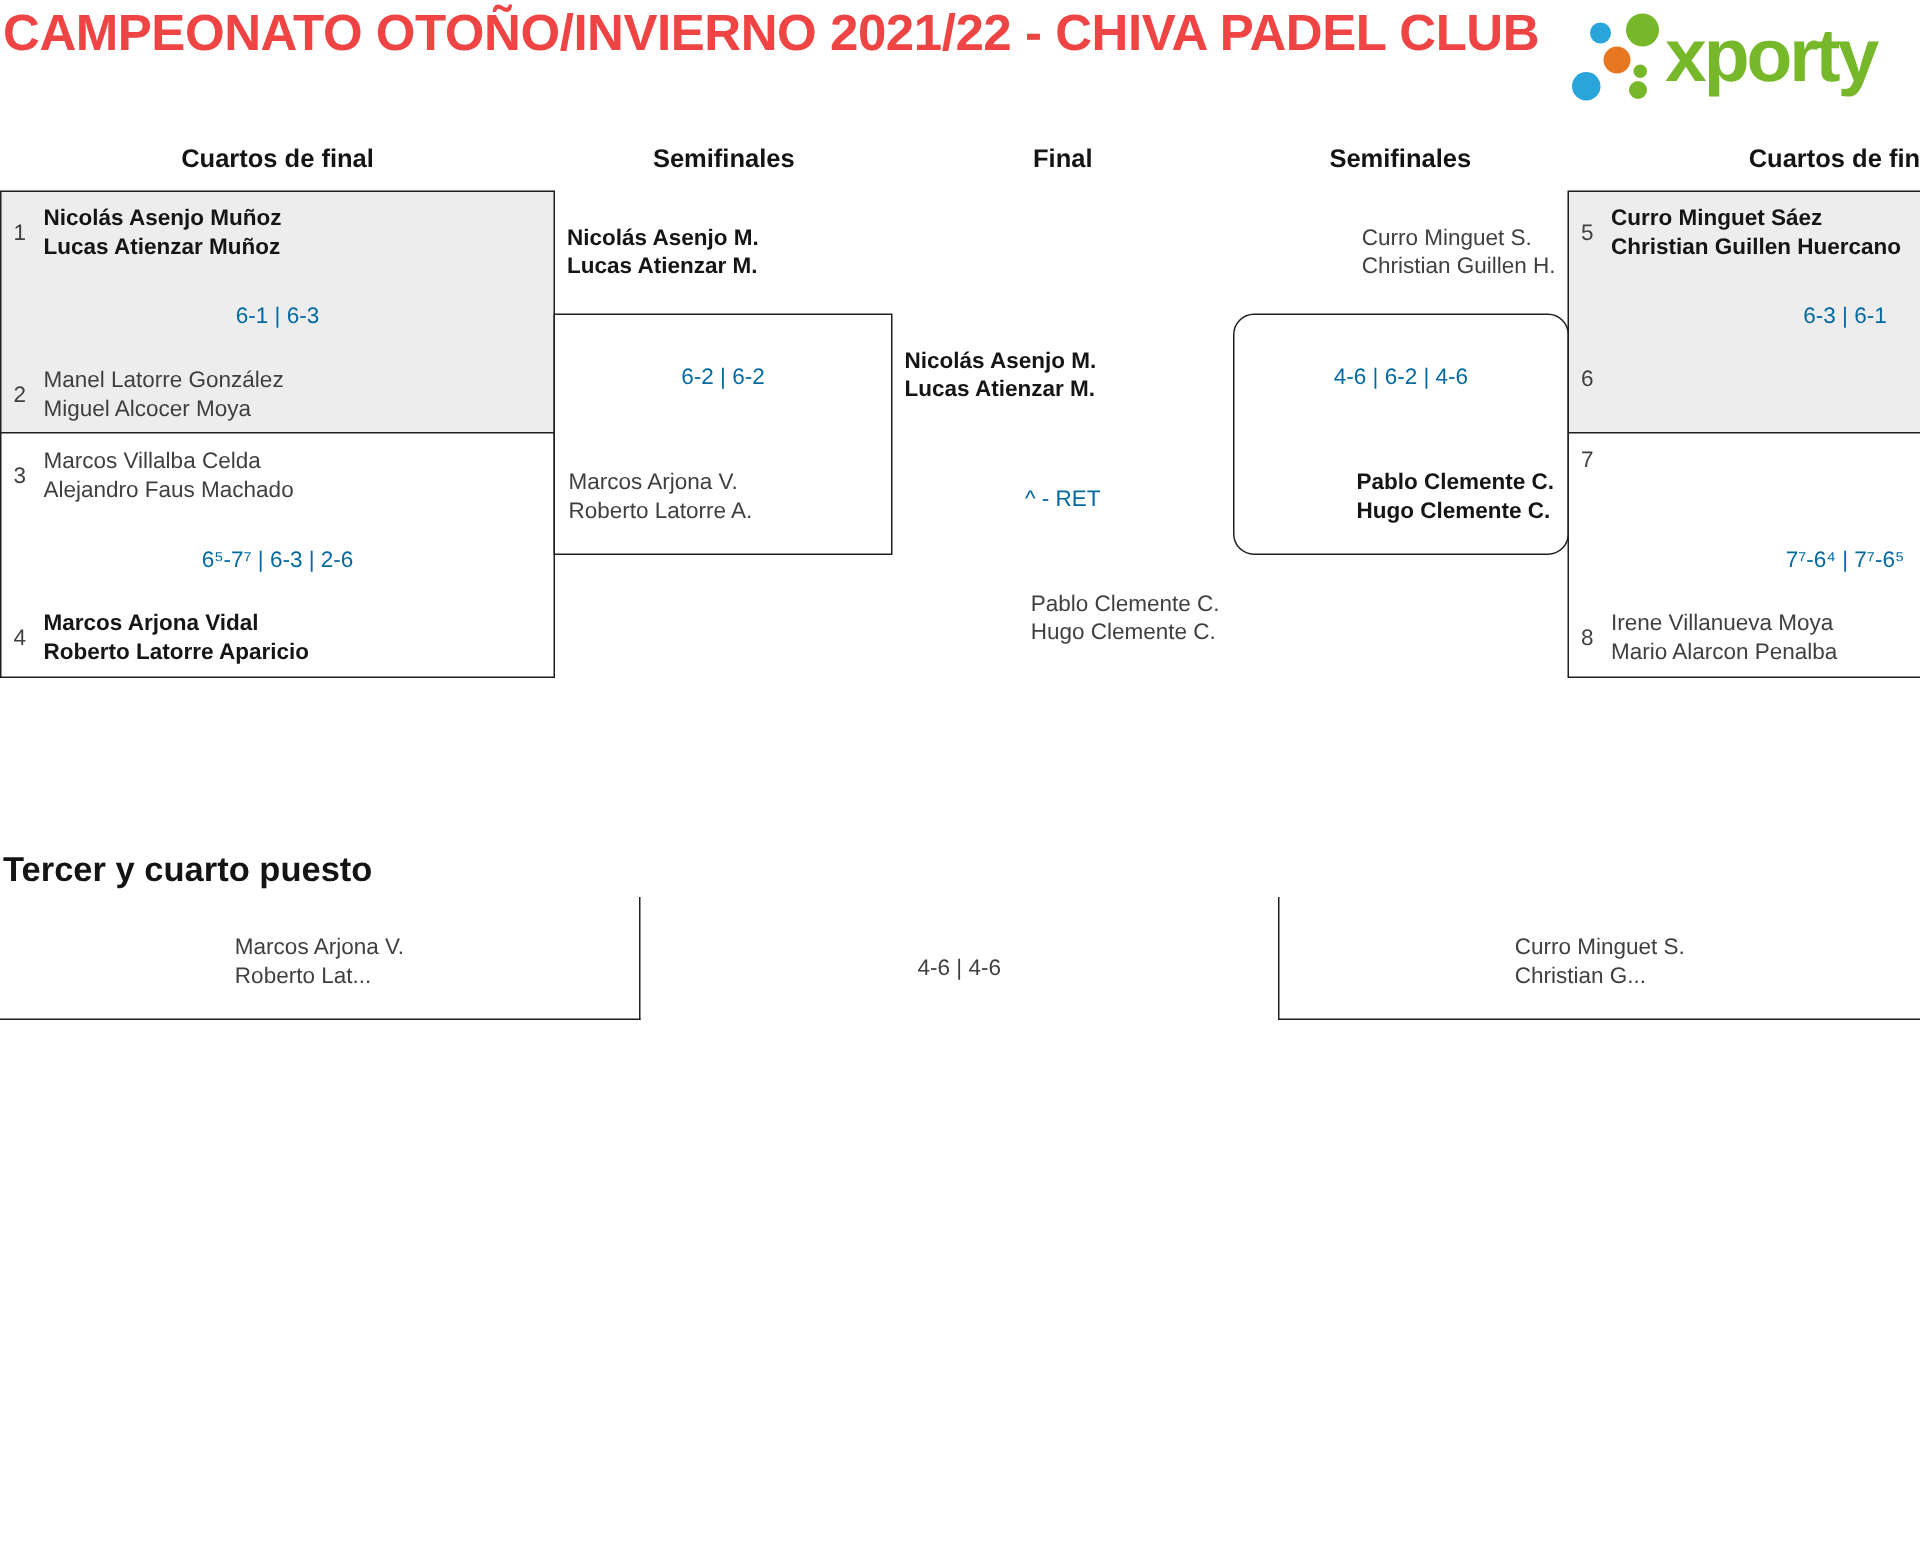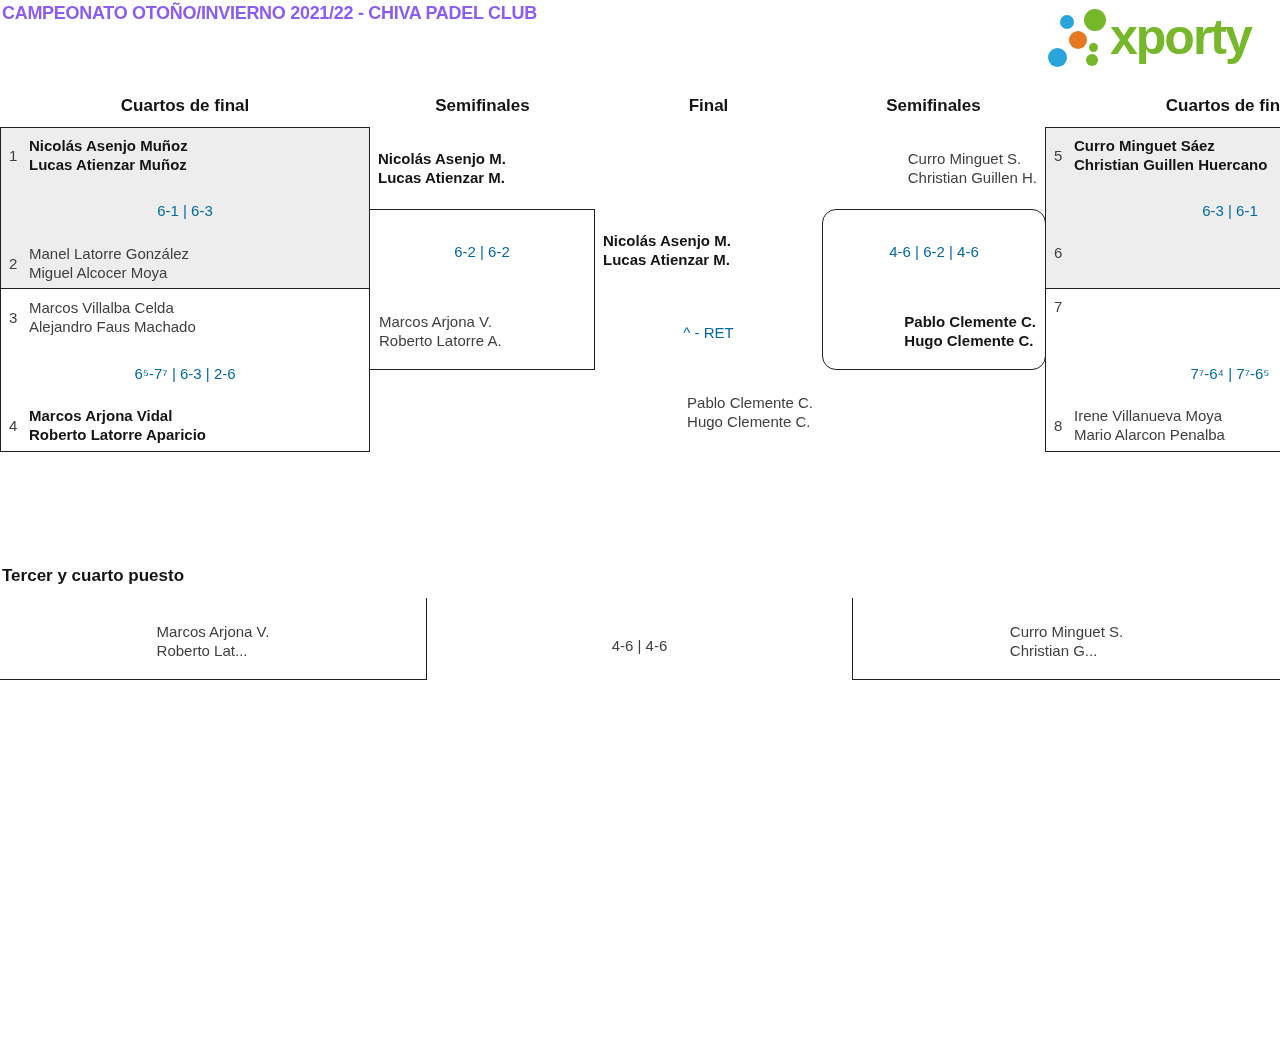--- a/index.html
+++ b/index.html
@@ -1,40 +1,40 @@
 <!DOCTYPE html>
 <html><head>
 <meta charset="utf-8">
 <style>
   html,body{margin:0;padding:0;background:#fff;}
   .page{
     position:relative;width:1280px;height:1039px;overflow:hidden;background:#ffffff;
     font-family:"Liberation Sans","DejaVu Sans",sans-serif;
   }
-  .title{position:absolute;left:2px;top:3px;font-size:18px;font-weight:bold;color:#8b5cf6;letter-spacing:-0.3px;white-space:nowrap;}
+  .title{position:absolute;left:2px;top:3px;font-size:34px;font-weight:bold;color:#ef4444;letter-spacing:-0.3px;white-space:nowrap;}
   .subtitle{position:absolute;left:2px;top:36px;font-size:24px;font-weight:bold;color:#141414;letter-spacing:-0.3px;white-space:nowrap;}
 
   
   .logo{position:absolute;left:1040px;top:0;width:240px;height:80px;}
   .dot{position:absolute;border-radius:50%;}
   .logo-text{position:absolute;left:70px;top:12px;font-size:50px;font-weight:bold;letter-spacing:-2px;line-height:50px;}
 
   .col-header{position:absolute;top:96px;height:22px;font-size:17px;font-weight:bold;color:#141414;text-align:center;white-space:nowrap;}
 
   .box{position:absolute;box-sizing:border-box;border:1px solid #202020;background:#ffffff;}
   .box.gray{background:#ededed;}
   .team-row{position:absolute;left:0;display:flex;align-items:center;}
   .seed{width:20px;padding-left:8px;font-size:15px;color:#3f3f3f;flex:0 0 auto;}
   .names{display:flex;flex-direction:column;}
   .line{font-size:15px;line-height:19px;color:#3f3f3f;white-space:nowrap;}
   .bold .line{font-weight:bold;color:#151515;}
   .score{position:absolute;left:0;right:0;text-align:center;font-size:15px;line-height:19px;color:#0369a1;white-space:nowrap;}
   .names-block{position:absolute;display:flex;flex-direction:column;}
 
-  .tp-heading{position:absolute;left:2px;top:566px;font-size:17px;font-weight:bold;color:#141414;white-space:nowrap;}
+  .tp-heading{position:absolute;left:2px;top:566px;font-size:23px;font-weight:bold;color:#141414;white-space:nowrap;}
   .tp-box{position:absolute;box-sizing:border-box;top:598px;height:82px;display:flex;justify-content:center;align-items:flex-start;}
   .tp-box .names{padding-top:24px;}
   .tp-box-left{left:0;width:427px;border-right:1px solid #202020;border-bottom:1px solid #202020;}
   .tp-box-right{left:852px;width:428px;border-left:1px solid #202020;border-bottom:1px solid #202020;}
   .tp-score{position:absolute;left:427px;width:425px;top:605px;text-align:center;font-size:15px;color:#3f3f3f;margin-top:32px;}
 </style>
 </head>
 <body>
 
 <div class="page">

